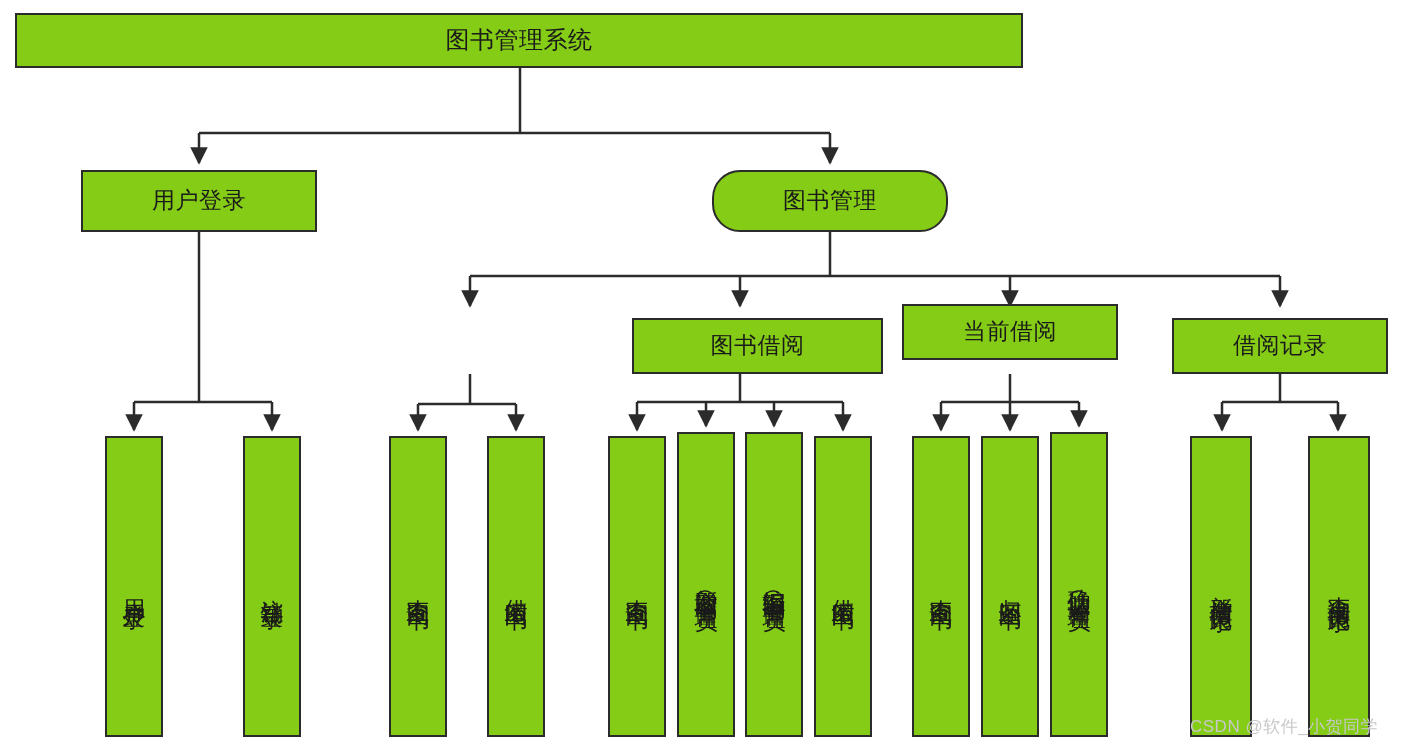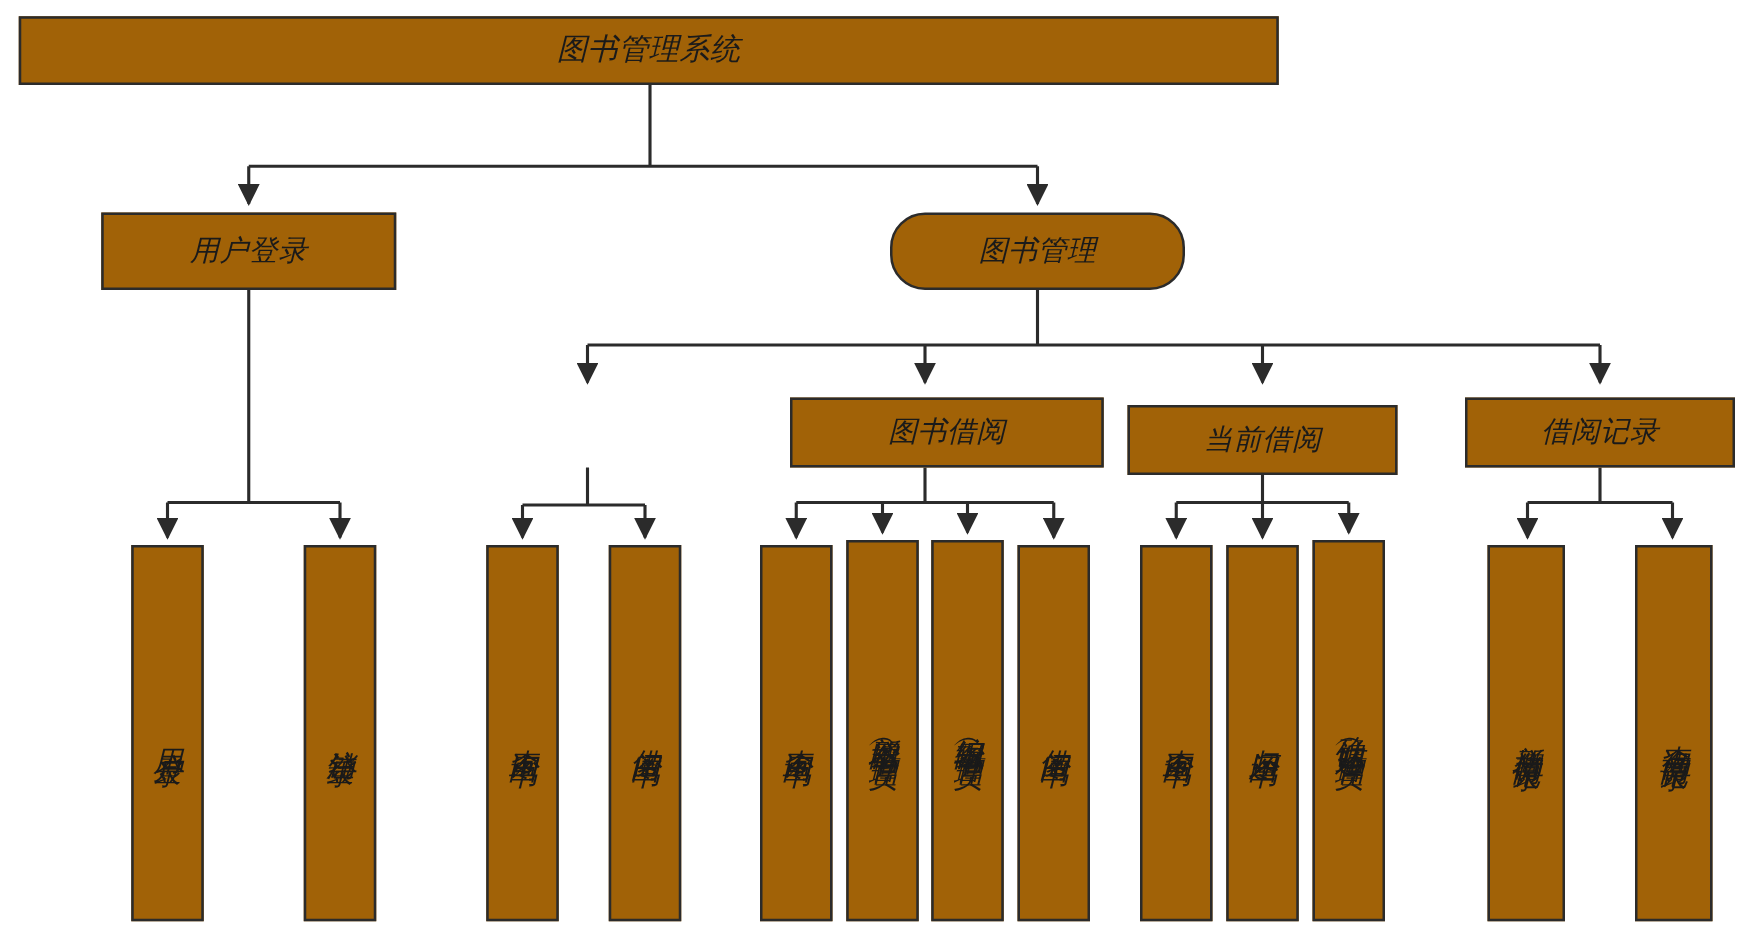--- a/index.html
+++ b/index.html
@@ -22,26 +22,25 @@
     left: 0;
     top: 0;
     width: 1405px;
     height: 747px;
     pointer-events: none;
   }
   .node {
     position: absolute;
     box-sizing: border-box;
     border: 2.5px solid #2b2b2b;
-    background: #a16207;
+    background: #84cc16;
     display: flex;
     align-items: center;
     justify-content: center;
     color: #1a1a1a;
-    font-style: italic;
   }
   .node .label {
     display: block;
     text-align: center;
     line-height: 1.18;
     letter-spacing: 0.5px;
   }
   .node.horiz .label {
     writing-mode: horizontal-tb;
     font-size: 23px;
@@ -129,21 +128,21 @@
   <div class="node horiz" style="left:81px; top:170px; width:236px; height:62px;">
     <span class="label">用户登录</span>
   </div>
   <div class="node horiz" style="left:712px; top:170px; width:236px; height:62px;border-radius:28px;">
     <span class="label">图书管理</span>
   </div>
 
   <div class="node horiz" style="left:632px; top:318px; width:251px; height:56px;">
     <span class="label">图书借阅</span>
   </div>
-  <div class="node horiz" style="left:902px; top:324px; width:216px; height:56px;">
+  <div class="node horiz" style="left:902px; top:304px; width:216px; height:56px;">
     <span class="label">当前借阅</span>
   </div>
   <div class="node horiz" style="left:1172px; top:318px; width:216px; height:56px;">
     <span class="label">借阅记录</span>
   </div>
 
   <div class="node vert" style="left:105px; top:436px; width:58px; height:301px;">
     <span class="label">用户登录</span>
   </div>
   <div class="node vert" style="left:243px; top:436px; width:58px; height:301px;">
@@ -180,14 +179,15 @@
     <span class="label">确认归还（管理员）</span>
   </div>
 
   <div class="node vert" style="left:1190px; top:436px; width:62px; height:301px;">
     <span class="label">新增借阅记录</span>
   </div>
   <div class="node vert" style="left:1308px; top:436px; width:62px; height:301px;">
     <span class="label">查询借阅记录</span>
   </div>
 
+  <div class="watermark" style="left:1190px; top:715px;">CSDN @软件_小贺同学</div>
 
 </div>
 
 </body></html>

